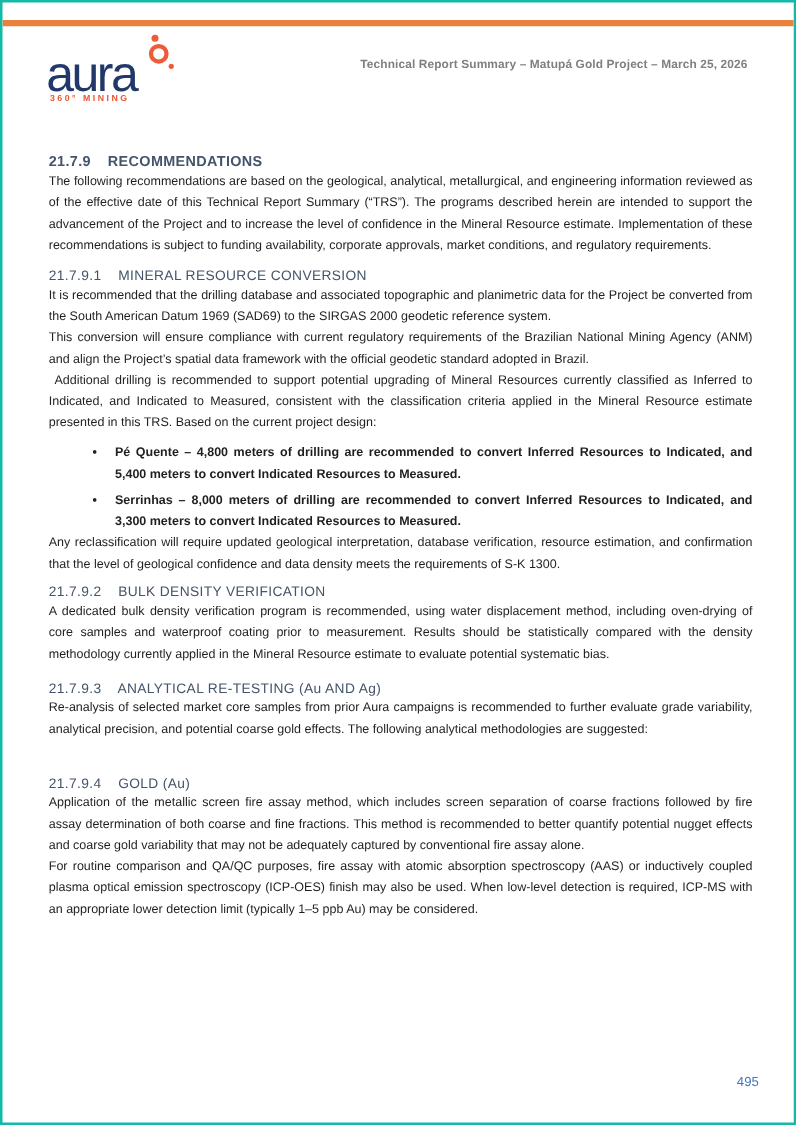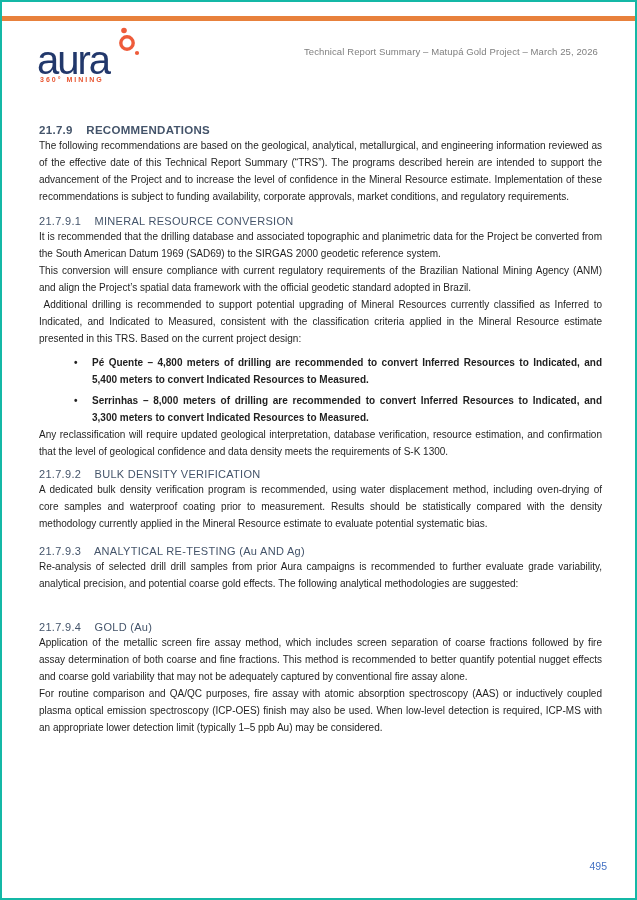--- a/index.html
+++ b/index.html
@@ -10,21 +10,21 @@
   }
   .topbar { position:absolute; top:14px; left:0; right:0; height:5px; background:#E8813C; }
 
   
   .brand { position:absolute; left:35px; top:38px; font-size:40px; line-height:40px;
            letter-spacing:-2px; color:#22386B; font-weight:400; }
   .logo-icon { position:absolute; left:114px; top:22px; }
   .tagline { position:absolute; left:38px; top:74px; font-size:7px; letter-spacing:2px;
              color:#E8542F; font-weight:bold; }
 
-  .doc-title { position:absolute; top:44px; right:37px; font-size:9.5px; font-weight:normal;
+  .doc-title { position:absolute; top:44px; right:37px; font-size:9.5px; font-weight:bold;
                color:#7F7F7F; letter-spacing:0.1px; }
 
   .content { position:absolute; top:113px; left:37px; width:563px; }
 
   .h-main { font-size:11.5px; font-weight:bold; color:#44546A; line-height:14px;
             margin:8px 0 0 0; letter-spacing:0.3px; }
   .h-sub  { font-size:11px;  font-weight:normal; color:#44546A; line-height:14px;
             margin:0; letter-spacing:0.3px; }
   .h-num { margin-right:10px; }
 
@@ -94,21 +94,21 @@
     <h2 class="h-sub mt7">
       <span class="h-num">21.7.9.2</span>
       <span>BULK DENSITY VERIFICATION</span>
     </h2>
     <p class="body mt6">A dedicated bulk density verification program is recommended, using water displacement method, including oven-drying of core samples and waterproof coating prior to measurement. Results should be statistically compared with the density methodology currently applied in the Mineral Resource estimate to evaluate potential systematic bias.</p>
 
     <h2 class="h-sub mt12">
       <span class="h-num">21.7.9.3</span>
       <span>ANALYTICAL RE-TESTING (Au AND Ag)</span>
     </h2>
-    <p class="body mt6">Re-analysis of selected drill drill samples from prior Aura campaigns is recommended to further evaluate grade variability, analytical precision, and potential coarse gold effects. The following analytical methodologies are suggested:</p>
+    <p class="body mt6">Re-analysis of selected market core samples from prior Aura campaigns is recommended to further evaluate grade variability, analytical precision, and potential coarse gold effects. The following analytical methodologies are suggested:</p>
 
     <h2 class="h-sub mt14">
       <span class="h-num">21.7.9.4</span>
       <span>GOLD (Au)</span>
     </h2>
     <p class="body mt6">Application of the metallic screen fire assay method, which includes screen separation of coarse fractions followed by fire assay determination of both coarse and fine fractions. This method is recommended to better quantify potential nugget effects and coarse gold variability that may not be adequately captured by conventional fire assay alone.</p>
     <p class="body mt14">For routine comparison and QA/QC purposes, fire assay with atomic absorption spectroscopy (AAS) or inductively coupled plasma optical emission spectroscopy (ICP-OES) finish may also be used. When low-level detection is required, ICP-MS with an appropriate lower detection limit (typically 1–5 ppb Au) may be considered.</p>
 
   </div>
 

